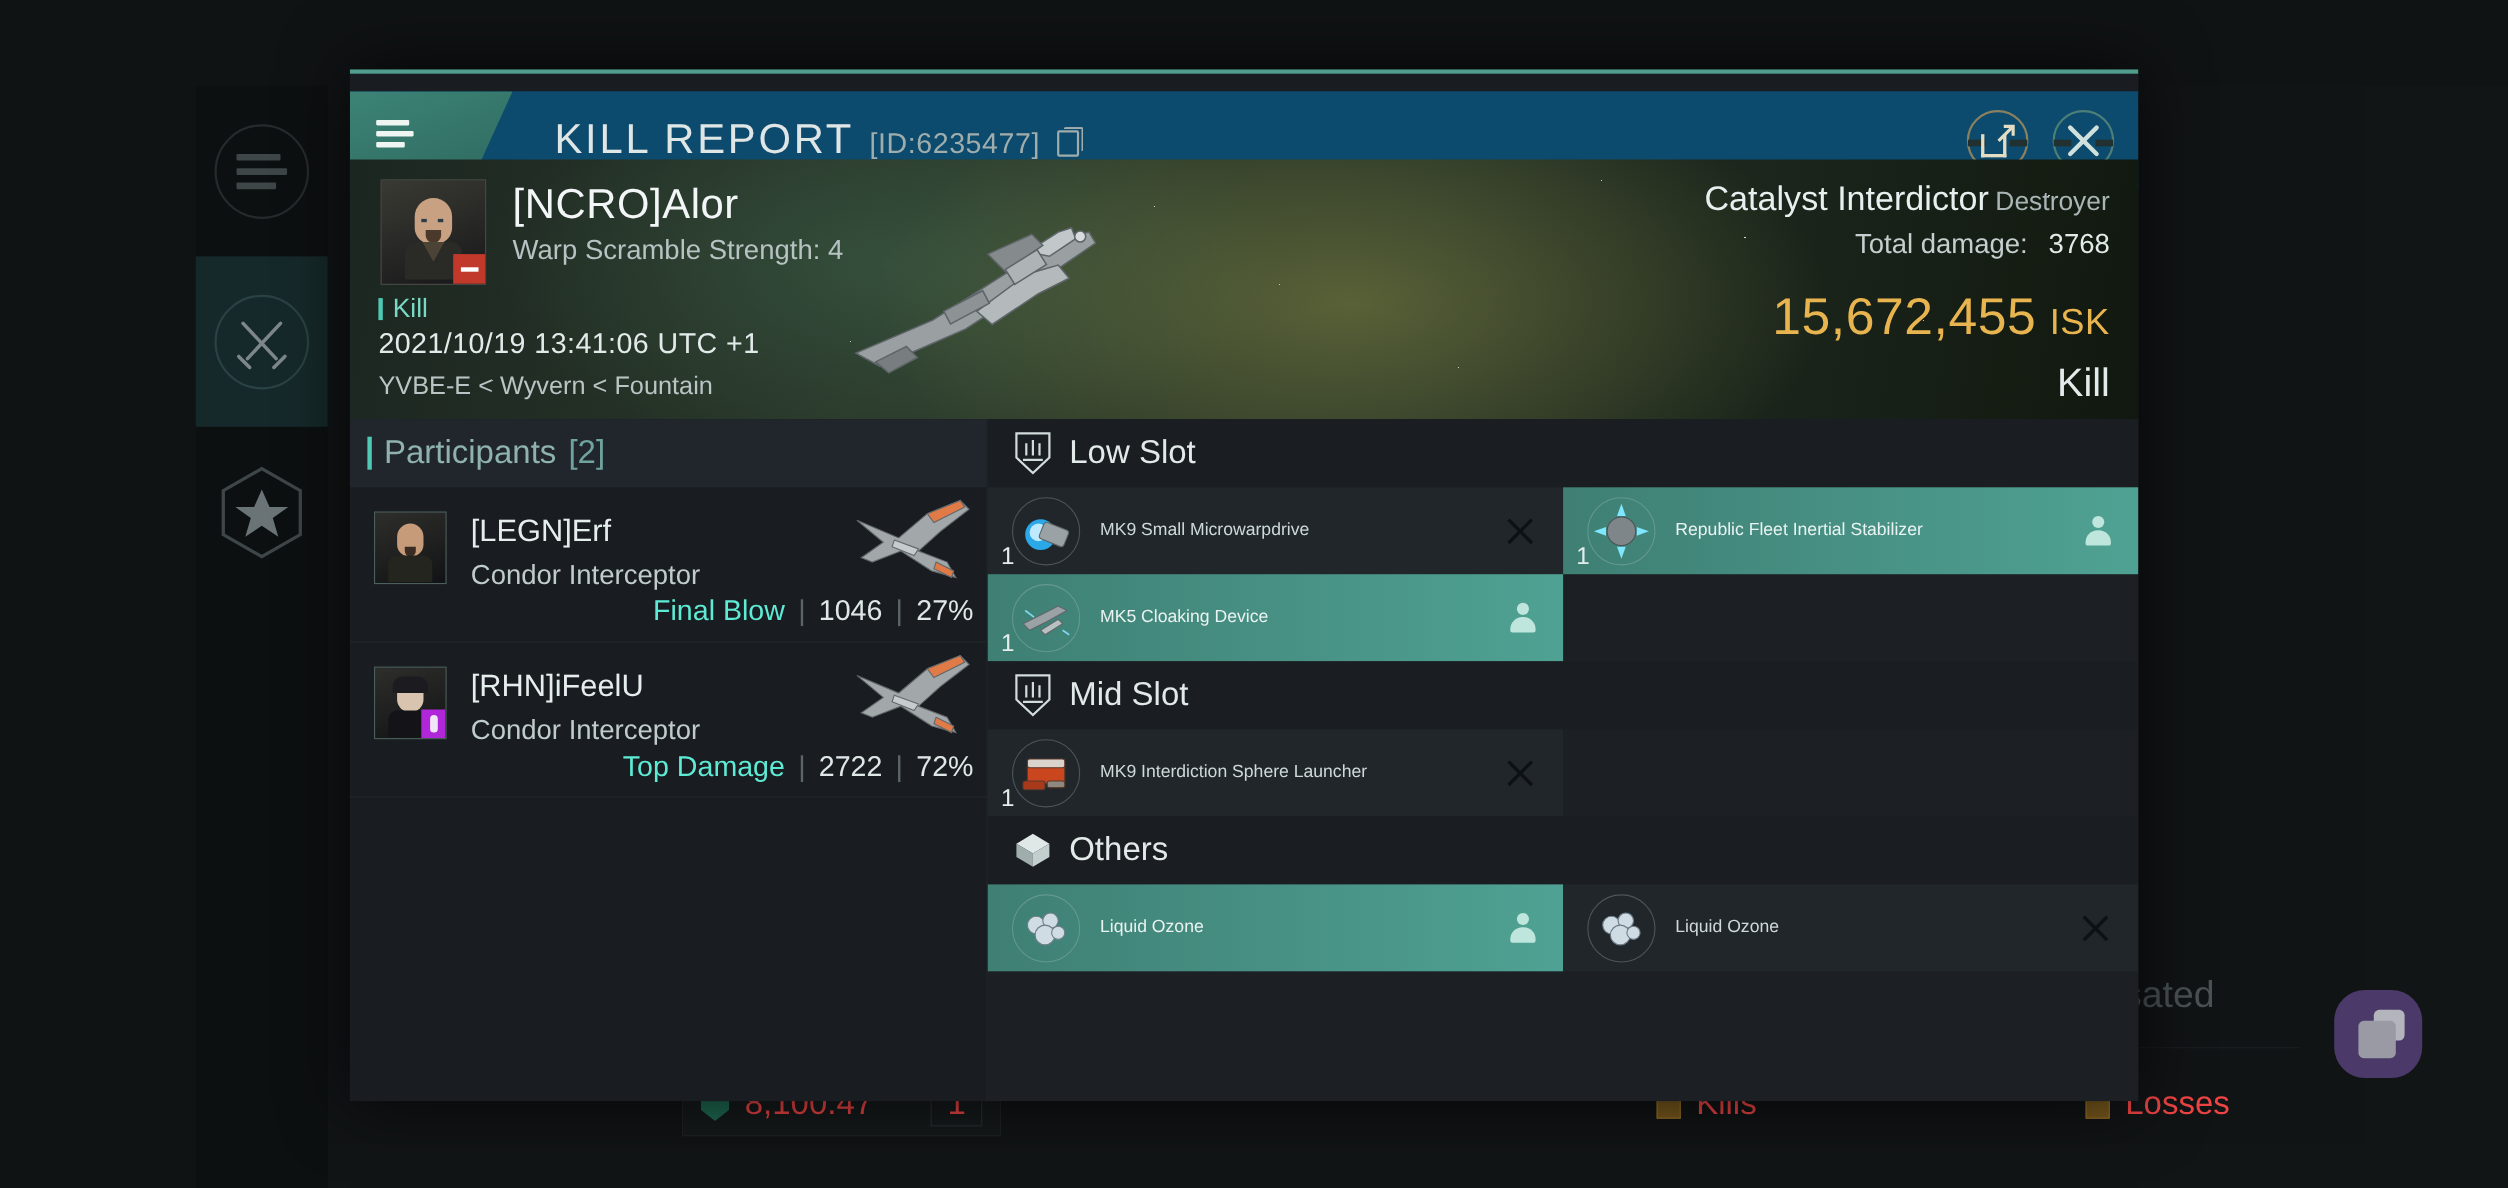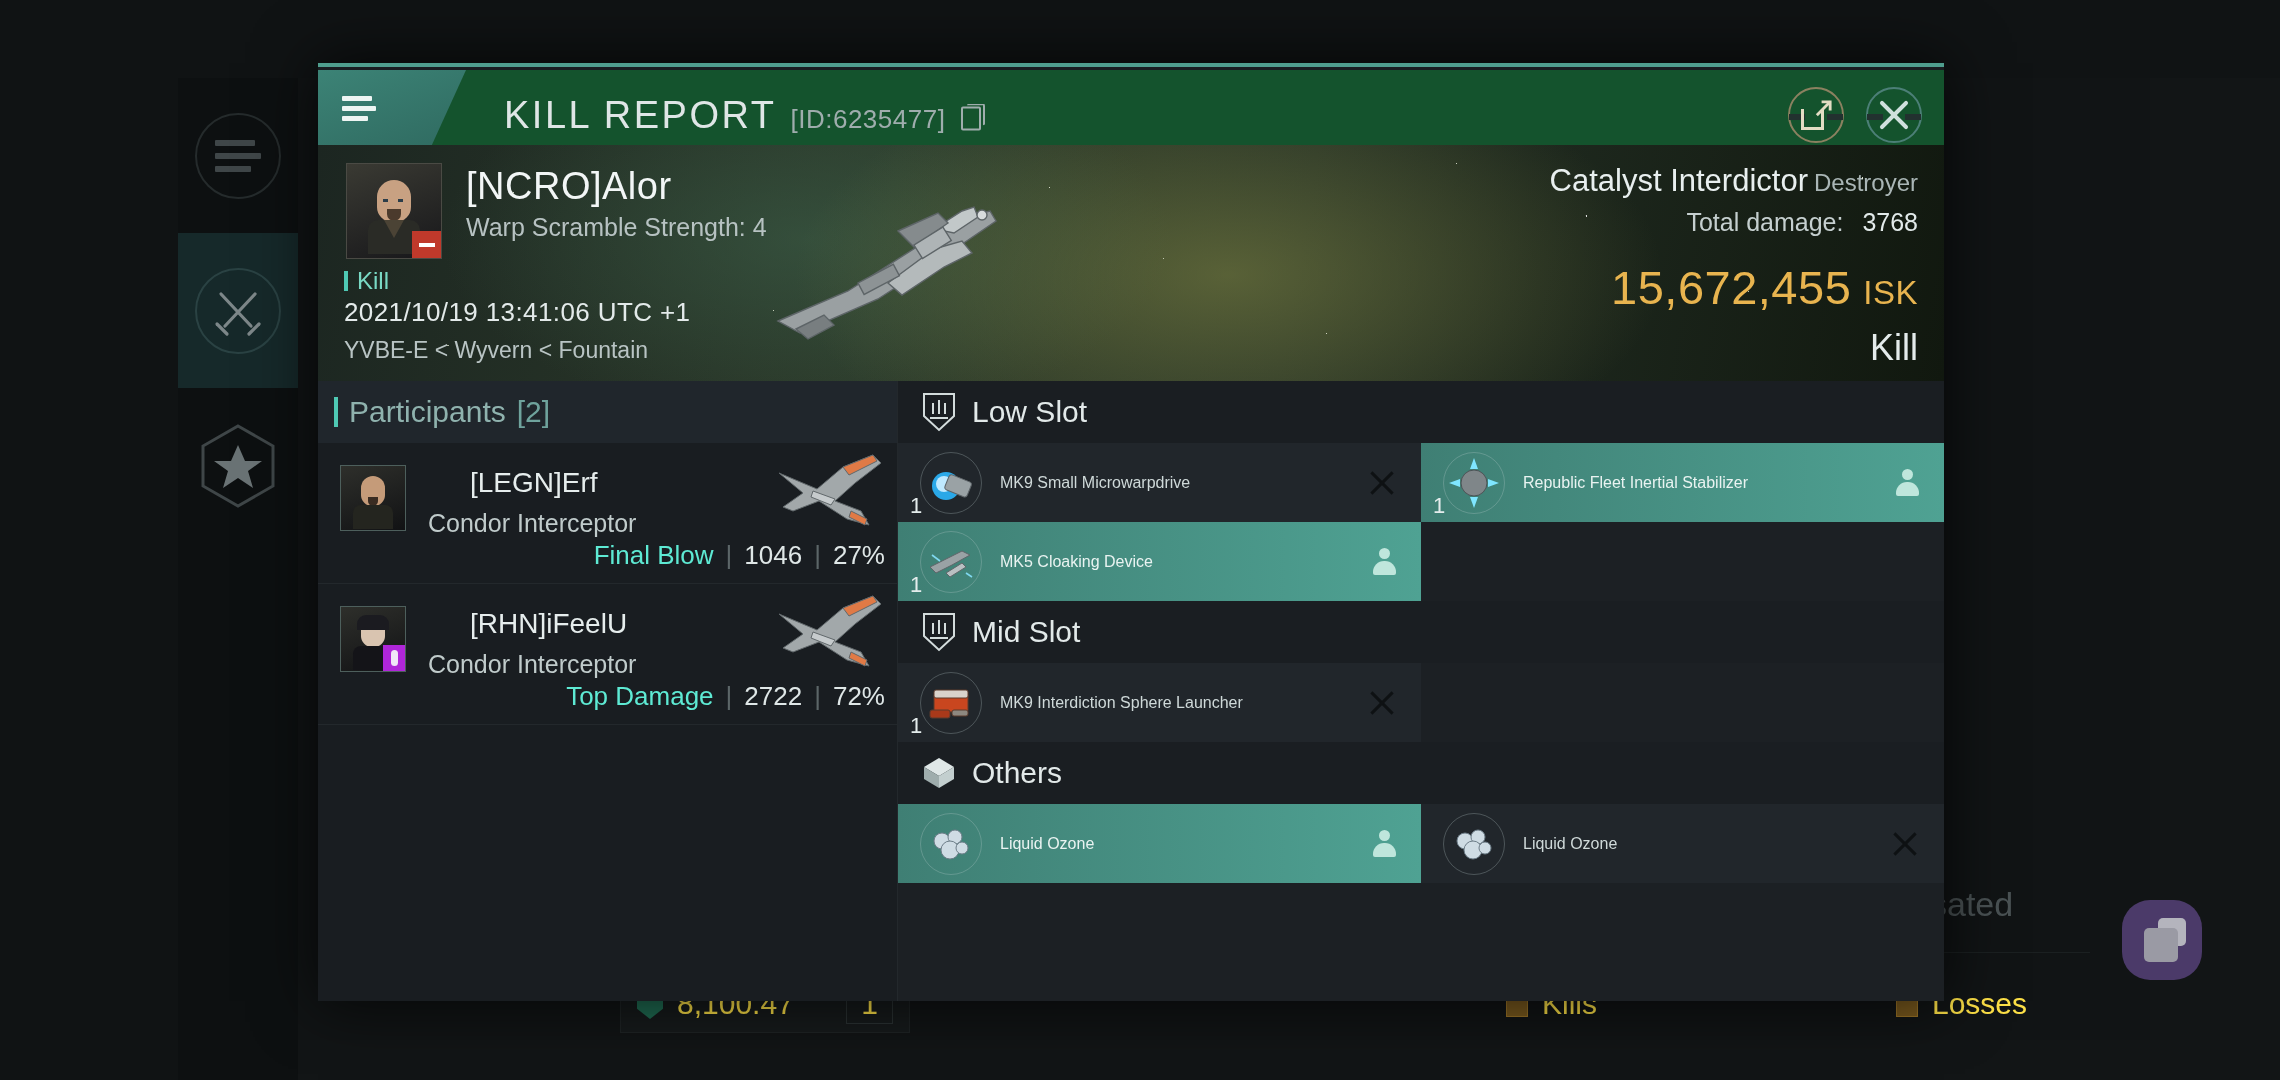--- a/index.html
+++ b/index.html
@@ -68,21 +68,21 @@
   .bg-main-panel {
     position: absolute; left: 298px; top: 78px; right: 130px; bottom: 40px;
     background: #111415;
   }
   .bg-faded-text {
     position: absolute; color: #4a5254; font-size: 34px; white-space: nowrap;
   }
   .bg-stat-box {
     position: absolute; background: #161a1b; border: 1px solid #1e2324;
     display: flex; align-items: center; gap: 14px; padding: 0 16px;
-    color: #fde047; font-size: 30px;
+    color: #ef4444; font-size: 30px;
   }
   .shield-ico { width: 26px; height: 30px; background: #1f6b52;
                 clip-path: polygon(50% 0,100% 18%,100% 66%,50% 100%,0 66%,0 18%); }
   .ore-ico { width: 22px; height: 26px; background: #7a5a1e; border: 1px solid #9c7426; }
   .bg-divider { position: absolute; height: 1px; background: #1b2021; }
   .fab {
     position: absolute; left: 2122px; top: 900px; width: 80px; height: 80px;
     background: #4b3a69; border-radius: 28px;
     display: flex; align-items: center; justify-content: center;
   }
@@ -100,22 +100,22 @@
   .modal {
     position: absolute; left: 318px; top: 63px; width: 1626px; height: 938px;
     background: #191d21;
     box-shadow: 0 0 60px rgba(0,0,0,.75);
     overflow: hidden;
   }
   .modal-accent {
     position: absolute; left: 0; top: 0; width: 100%; height: 4px; background: #4f9e8e;
   }
   .modal-header {
-    position: absolute; left: 0; top: 7px; width: 100%; height: 89px;
-    background: #14532d;
+    position: absolute; left: 0; top: 20px; width: 100%; height: 89px;
+    background: #0c4a6e;
   }
   .hdr-tab {
     position: absolute; left: 0; top: 0; width: 148px; height: 78px;
     background: linear-gradient(160deg,#3c8376 0%, #2f6a60 100%);
     clip-path: polygon(0 0, 100% 0, 76% 100%, 0 100%);
     display: flex; align-items: center; padding-left: 24px;
   }
   .hdr-tab .ham i { background: #eef5f3; }
   .hdr-title {
     position: absolute; left: 186px; top: 50%; transform: translateY(-50%);
@@ -244,21 +244,21 @@
              border-radius: 12px 12px 11px 11px; }
   .pa-body { position:absolute; left: 1px; top: 29px; width: 40px; height: 24px;
              border-radius: 8px 8px 0 0; }
   .pa-cap { position:absolute; left: 5px; top: -2px; width: 32px; height: 15px;
             border-radius: 9px 9px 0 0; background: #1b1b20; }
   .pa-beard{ position:absolute; left: 16px; top: 21px; width: 10px; height: 9px;
              border-radius: 0 0 5px 5px; background: #3a2c22; }
   .pa-badge { position:absolute; right: 0; bottom: 0; width: 22px; height: 26px;
               background: #b026d9; display:flex; align-items:center; justify-content:center; }
   .pa-badge i { width: 7px; height: 16px; background: #f0e6f7; border-radius: 4px; display:block; }
-  .part-name { position:absolute; left: 110px; top: 24px; color: #e6eded; font-size: 28px; margin-left: 42px; }
+  .part-name { position:absolute; left: 110px; top: 24px; color: #e6eded; font-size: 28px; }
   .part-ship { position:absolute; left: 110px; top: 66px; color: #c0cbcb; font-size: 25px; }
   .part-ship-img { position:absolute; right: 6px; top: 6px; width: 118px; height: 86px; }
   .part-stats { position:absolute; right: 12px; bottom: 12px; display:flex; align-items:center; gap: 12px;
                 font-size: 26px; }
   .part-stats .lbl { color: #5eead4; }
   .part-stats .sep { color: #5c6668; }
   .part-stats .val { color: #dfe7e7; }
 
   .slot-head {
     height: 62px; display:flex; align-items:center; gap: 16px; padding-left: 24px;

